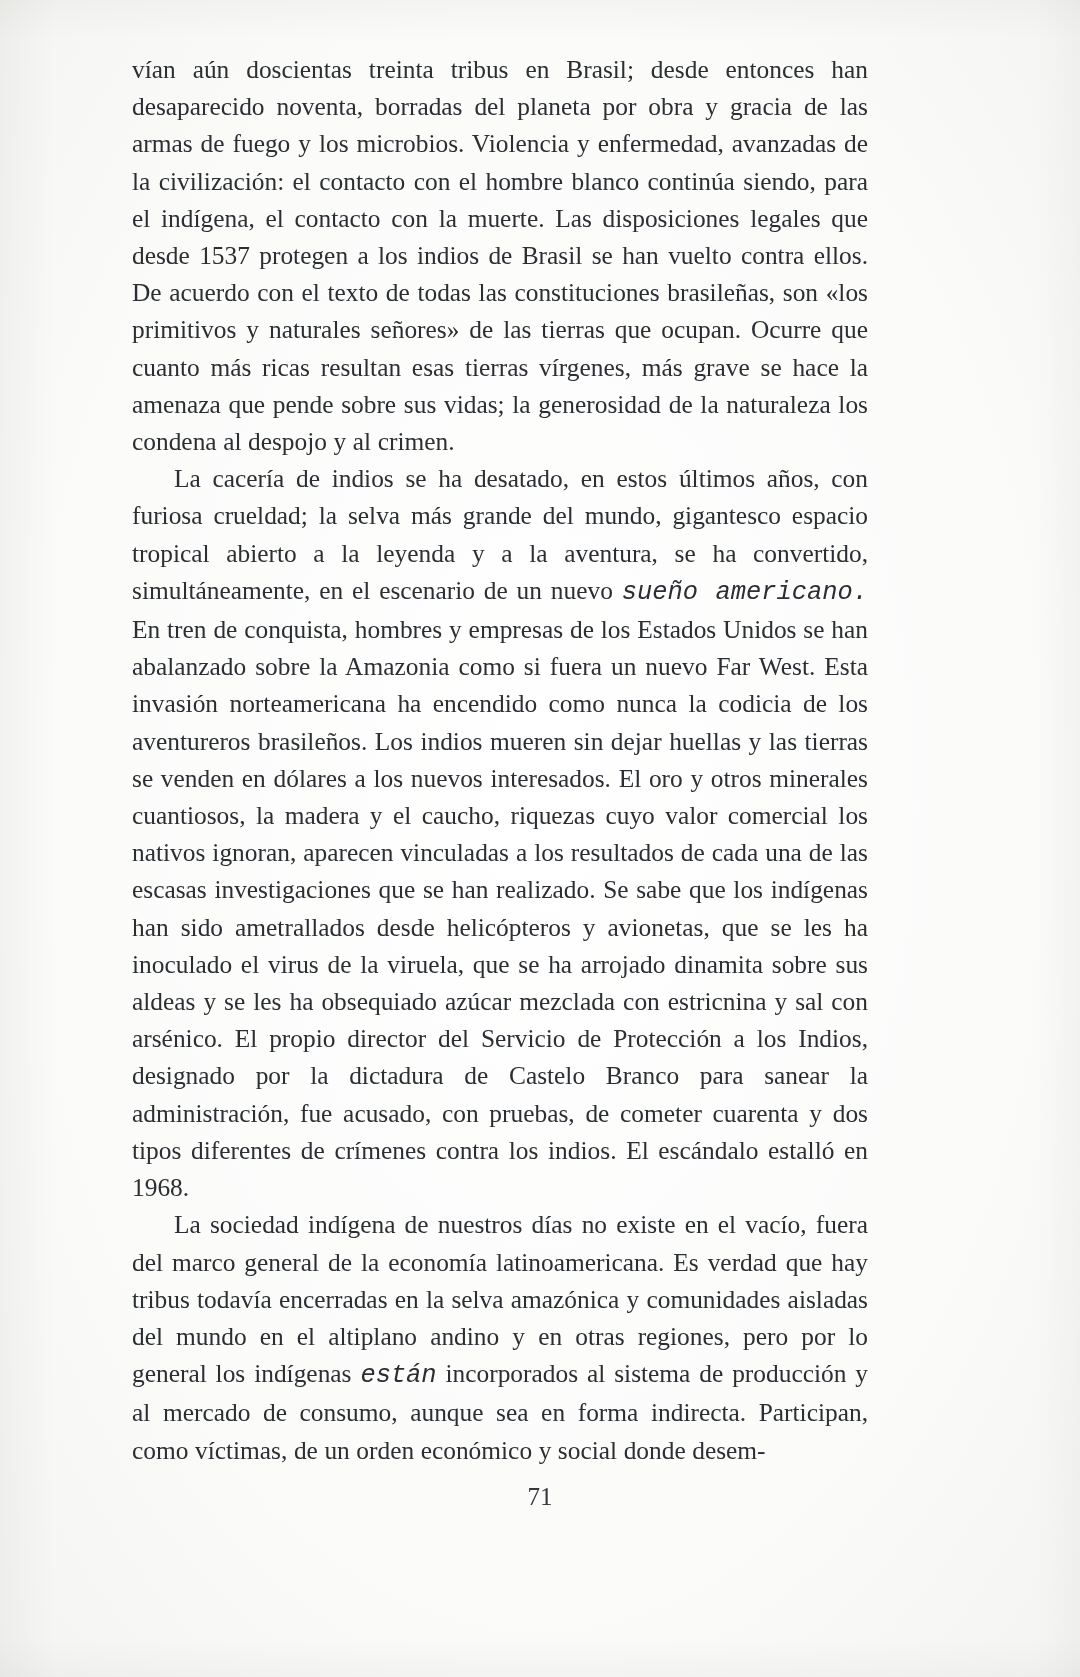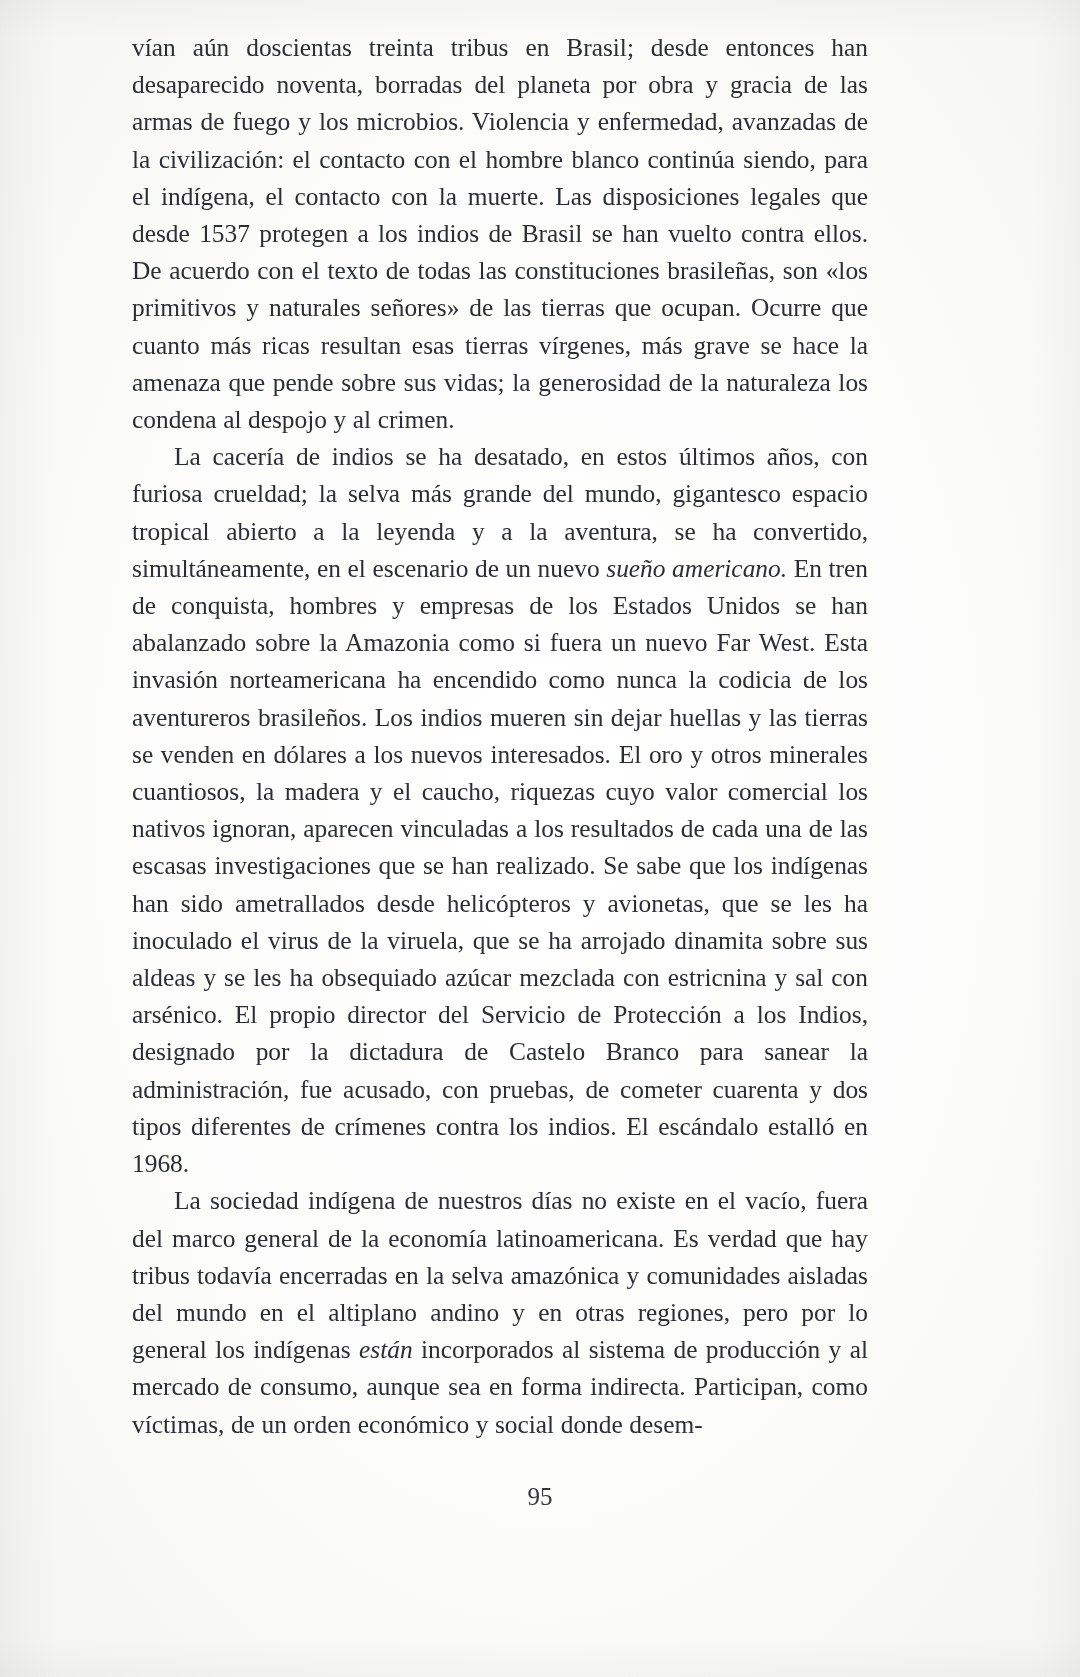--- a/index.html
+++ b/index.html
@@ -62,27 +62,28 @@
     margin: 0;
     font-size: 25.4px;
     line-height: 37.2px;
     text-align: justify;
     text-justify: inter-word;
     color: #2b2e32;
     hyphens: manual;
     word-spacing: 0.2px;
   }
   .body-text.first {
-    margin-top: 29px;
+    margin-top: 51px;
   }
   .body-text.indent {
     text-indent: 42px;
   }
   .body-text em {
     font-style: italic;
+    font-family: Liberation Mono, monospace;
   }
 
   .folio {
     position: absolute;
     left: 0;
     right: 0;
     top: 1483px;
     text-align: center;
     font-size: 25px;
     color: #34373b;
@@ -97,15 +98,15 @@
 
 
     <p class="body-text first">vían aún doscientas treinta tribus en Brasil; desde entonces han desaparecido noventa, borradas del planeta por obra y gracia de las armas de fuego y los microbios. Violencia y enfermedad, avanzadas de la civilización: el contacto con el hombre blanco continúa siendo, para el indígena, el contacto con la muerte. Las disposiciones legales que desde 1537 protegen a los indios de Brasil se han vuelto contra ellos. De acuerdo con el texto de todas las constituciones brasileñas, son «los primitivos y naturales señores» de las tierras que ocupan. Ocurre que cuanto más ricas resultan esas tierras vírgenes, más grave se hace la amenaza que pende sobre sus vidas; la generosidad de la naturaleza los condena al despojo y al crimen.</p>
 
     <p class="body-text indent"><span>La cacería de indios se ha desatado, en estos últimos años, con furiosa crueldad; la selva más grande del mundo, gigantesco espacio tropical abierto a la leyenda y a la aventura, se ha convertido, simultáneamente, en el escenario de un nuevo </span><em>sueño americano.</em><span> En tren de conquista, hombres y empresas de los Estados Unidos se han abalanzado sobre la Amazonia como si fuera un nuevo Far West. Esta invasión norteamericana ha encendido como nunca la codicia de los aventureros brasileños. Los indios mueren sin dejar huellas y las tierras se venden en dólares a los nuevos interesados. El oro y otros minerales cuantiosos, la madera y el caucho, riquezas cuyo valor comercial los nativos ignoran, aparecen vinculadas a los resultados de cada una de las escasas investigaciones que se han realizado. Se sabe que los indígenas han sido ametrallados desde helicópteros y avionetas, que se les ha inoculado el virus de la viruela, que se ha arrojado dinamita sobre sus aldeas y se les ha obsequiado azúcar mezclada con estricnina y sal con arsénico. El propio director del Servicio de Protección a los Indios, designado por la dictadura de Castelo Branco para sanear la administración, fue acusado, con pruebas, de cometer cuarenta y dos tipos diferentes de crímenes contra los indios. El escándalo estalló en 1968.</span></p>
 
     <p class="body-text indent"><span>La sociedad indígena de nuestros días no existe en el vacío, fuera del marco general de la economía latinoamericana. Es verdad que hay tribus todavía encerradas en la selva amazónica y comunidades aisladas del mundo en el altiplano andino y en otras regiones, pero por lo general los indígenas </span><em>están</em><span> incorporados al sistema de producción y al mercado de consumo, aunque sea en forma indirecta. Participan, como víctimas, de un orden económico y social donde desem-</span></p>
 
   </div>
 
-  <div class="folio">95</div>
+  <div class="folio">71</div>
 
 </div>
 
 </body></html>

